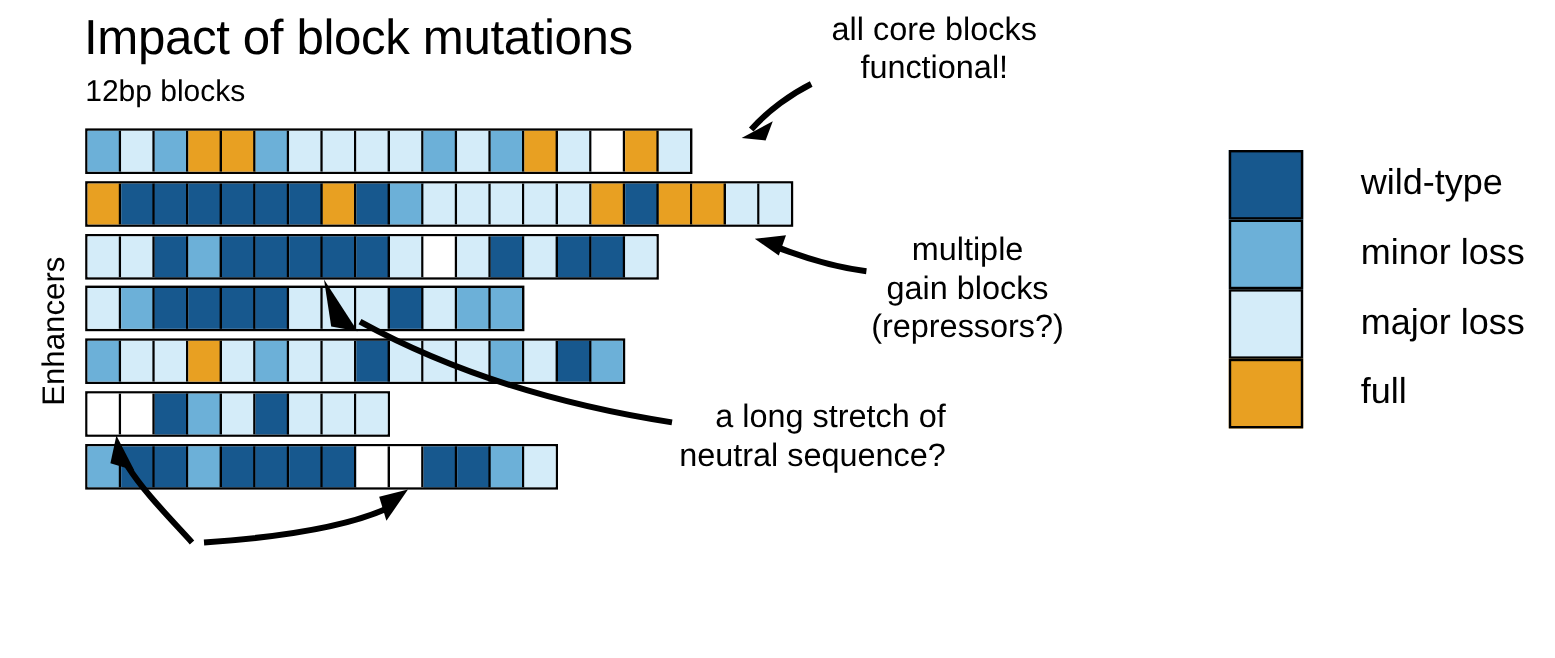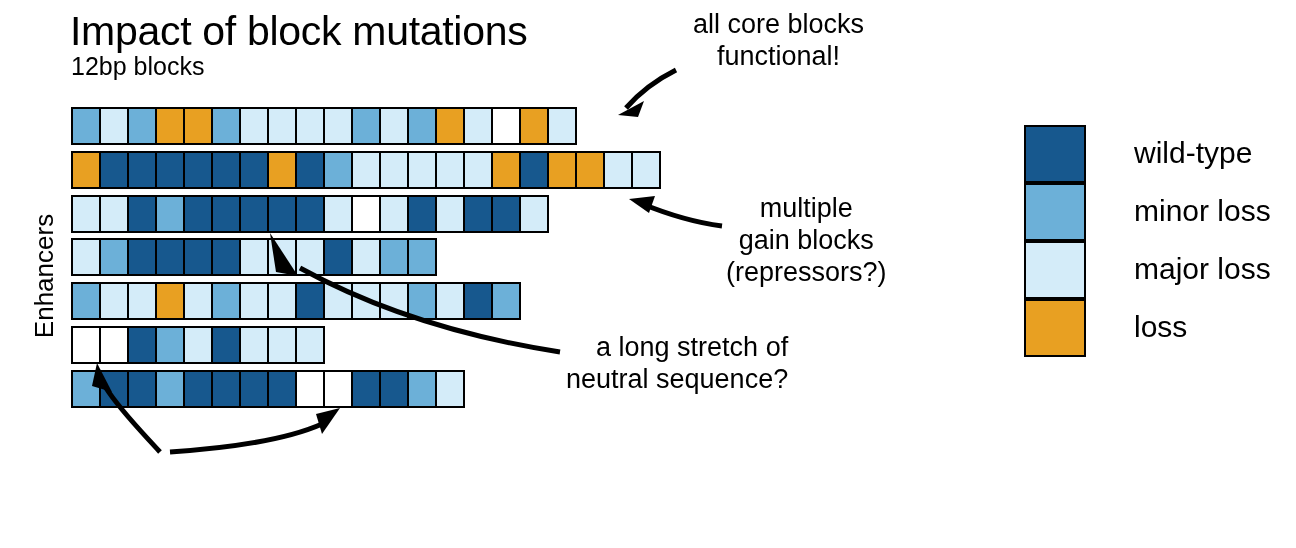--- a/index.html
+++ b/index.html
@@ -28,21 +28,21 @@
     left: 70px;
     top: 8px;
     font-size: 41px;
     line-height: 46px;
     letter-spacing: -0.3px;
     white-space: nowrap;
   }
   #subtitle {
     position: absolute;
     left: 71px;
-    top: 52px;
+    top: 62px;
     font-size: 25px;
     line-height: 28px;
     white-space: nowrap;
   }
 
   
   #y-axis-label {
     position: absolute;
     left: -36px;
     top: 262px;
@@ -278,21 +278,21 @@
       <div class="legend-row">
         <div class="legend-swatch" style="background: rgb(108, 176, 216);"></div>
         <div class="legend-label">minor loss</div>
       </div>
       <div class="legend-row">
         <div class="legend-swatch" style="background: rgb(212, 236, 249);"></div>
         <div class="legend-label">major loss</div>
       </div>
       <div class="legend-row">
         <div class="legend-swatch" style="background: rgb(232, 160, 34);"></div>
-        <div class="legend-label">loss</div>
+        <div class="legend-label">full</div>
       </div>
     </div>
 
   <div class="annot" id="annot-core">all core blocks
 functional!</div>
   <div class="annot" id="annot-gain">multiple
 gain blocks
 (repressors?)</div>
   <div class="annot" id="annot-neutral">a long stretch of
 neutral sequence?</div>

